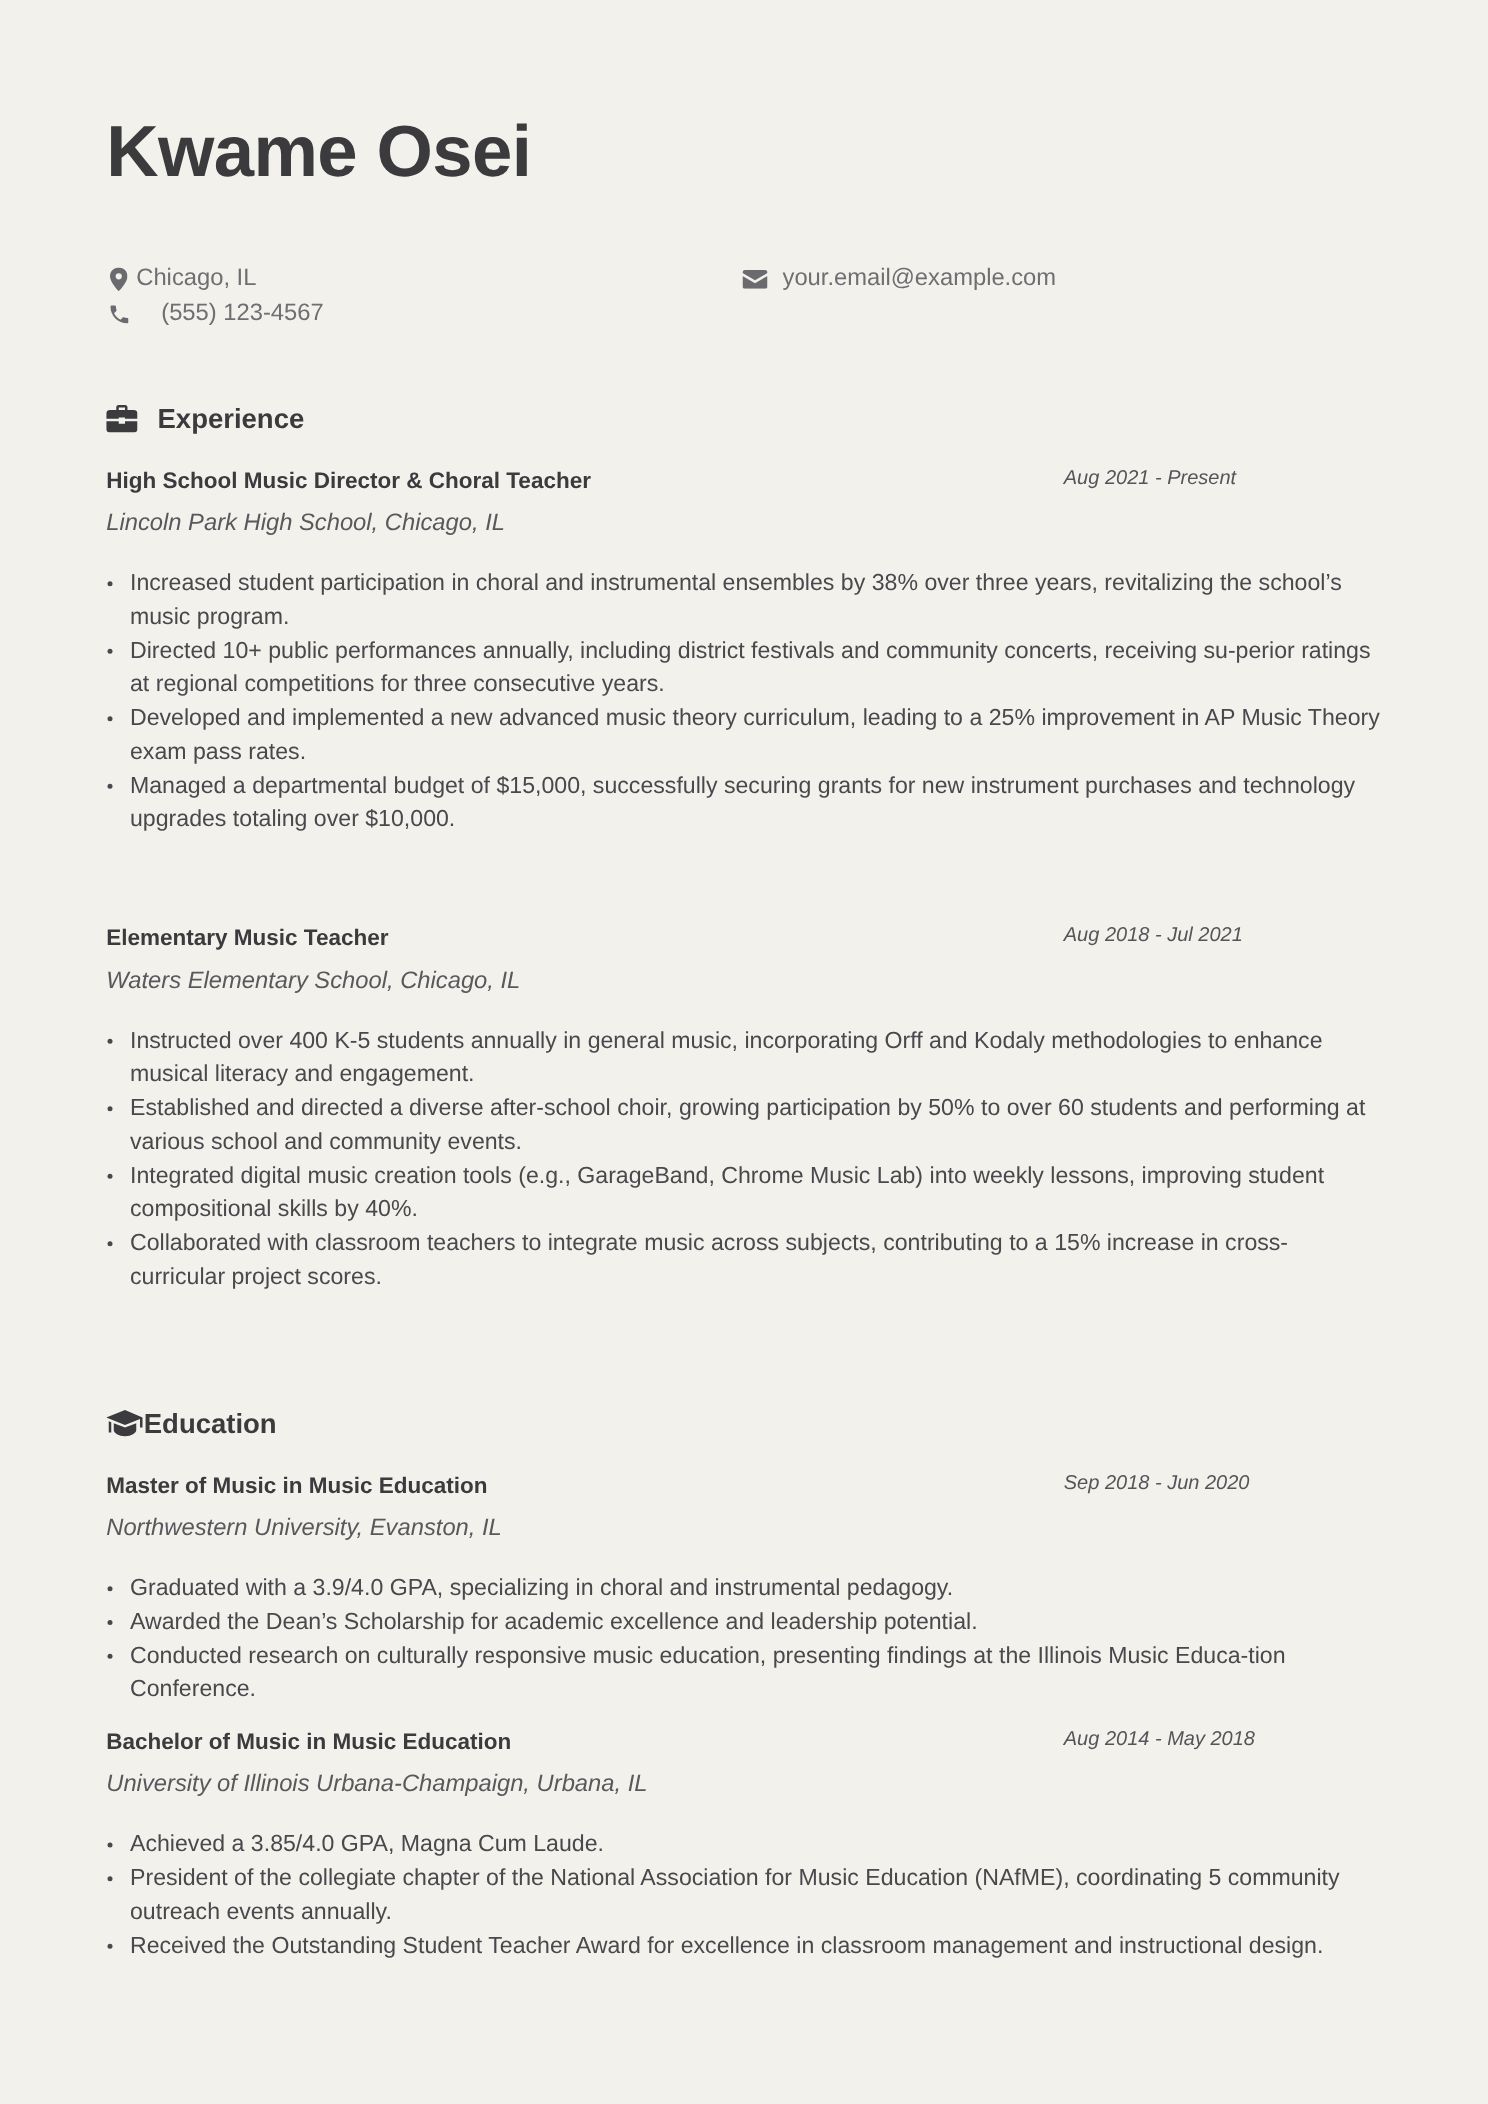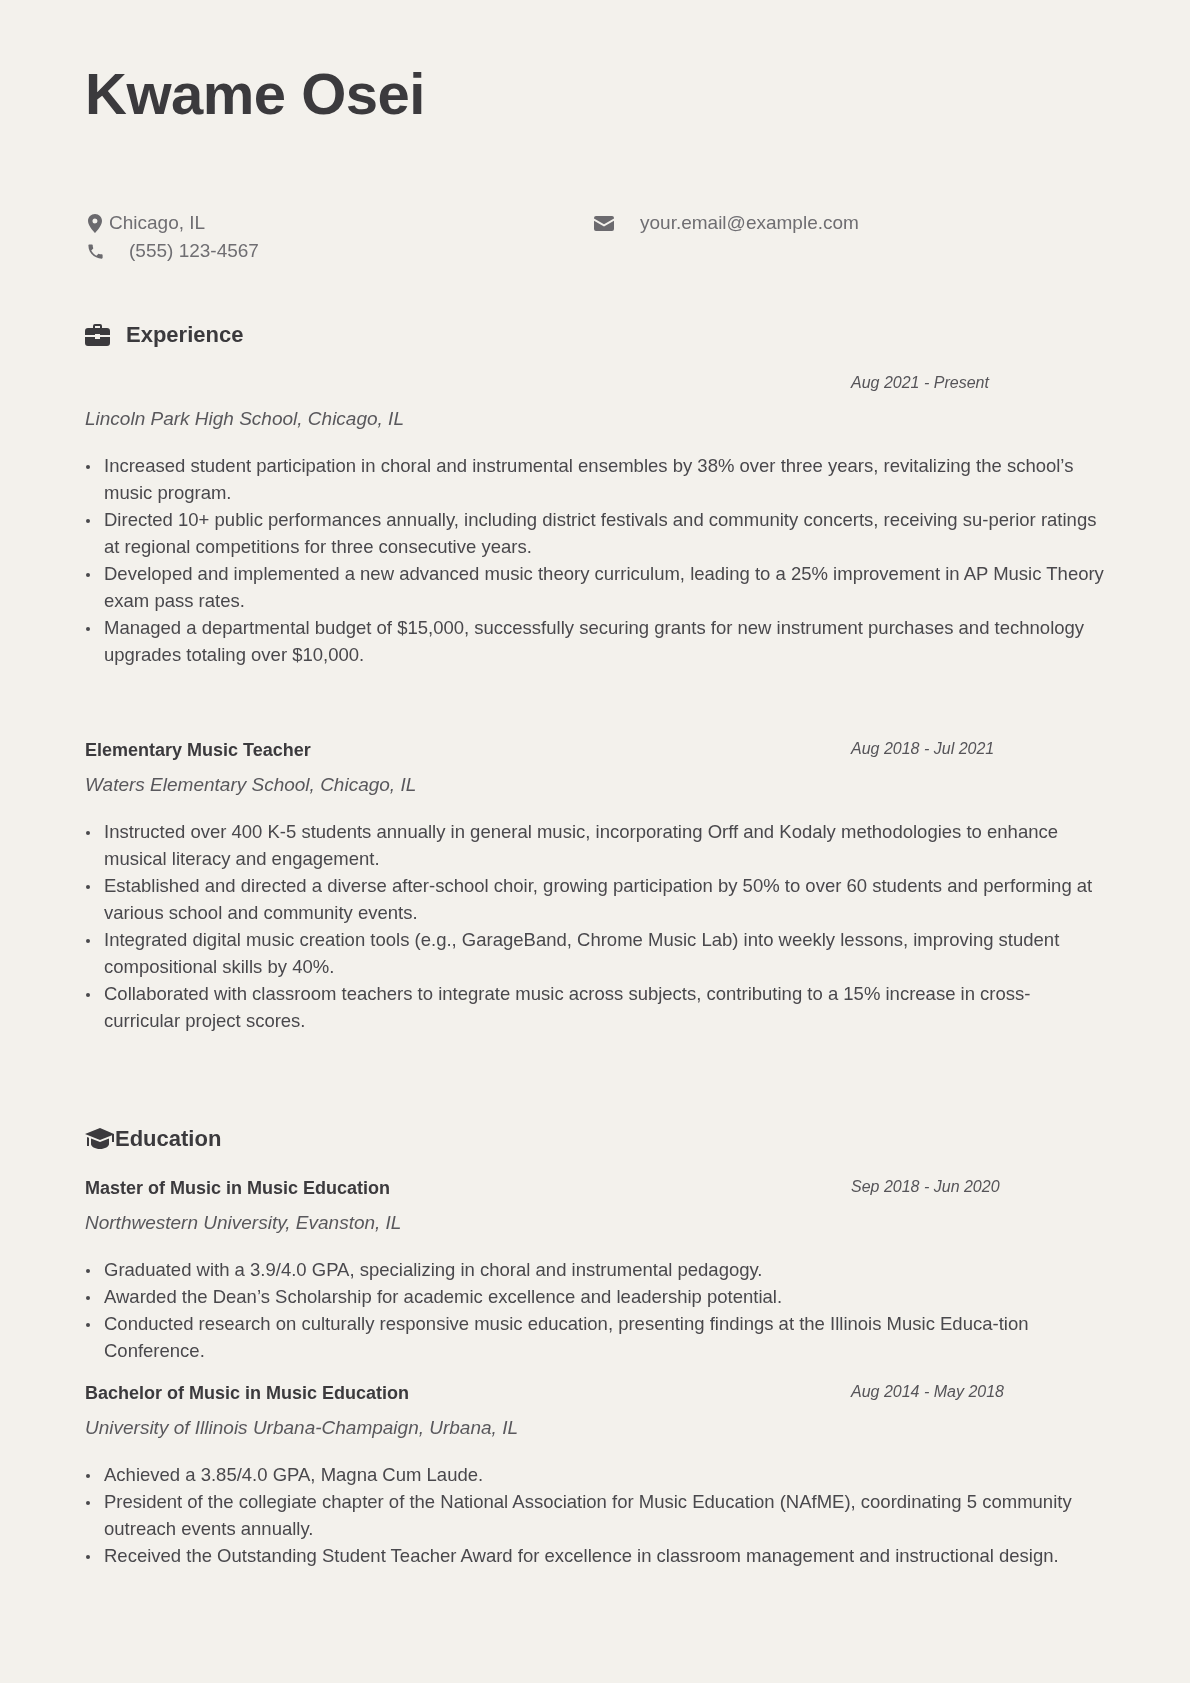--- a/index.html
+++ b/index.html
@@ -8,37 +8,37 @@
     background: #f3f1ec;
     font-family: "Liberation Sans", "DejaVu Sans", sans-serif;
     color: #3a393b;
   }
   .page {
     position: relative;
     width: 1190px; height: 1683px;
     padding: 0 85px;
   }
   .name {
-    position: absolute; left: 85px; top: 60px;
+    position: absolute; left: 85px; top: 88px;
     font-size: 58px; font-weight: 700; letter-spacing: -0.5px;
     color: #3b3a3d;
   }
   .contact {
     position: absolute; top: 210px; left: 85px; right: 85px;
     font-size: 19px; color: #6f6e72;
   }
   .contact-row { position: absolute; display: flex; align-items: center; height: 26px; }
   .contact-row .icon { width: 20px; height: 20px; display: inline-flex; align-items: center; justify-content: center; }
   .contact-row .icon svg { fill: #6b6a6e; }
   .c-loc { left: 0; top: 0; }
   .c-loc .txt { margin-left: 4px; }
   .c-phone { left: 0; top: 28px; }
   .c-phone .txt { margin-left: 24px; }
   .c-email { left: 509px; top: 0; }
-  .c-email .txt { margin-left: 26px; }
+  .c-email .txt { margin-left: 12px; }
 
   .section-title {
     position: absolute; left: 85px;
     display: flex; align-items: center;
     font-size: 22px; font-weight: 700; color: #3b3a3d;
   }
   .section-title .icon svg { fill: #3b3a3d; display: block; }
 
   .entry { position: absolute; left: 85px; width: 1020px; }
   .entry-head { display: flex; position: relative; height: 24px; }
@@ -99,20 +99,21 @@
     <span class="icon">
       <svg width="25" height="22" viewBox="0 0 25 22">
           <path d="M8 2a2 2 0 0 1 2-2h5a2 2 0 0 1 2 2v2h5a3 3 0 0 1 3 3v4H15v-1h-5v1H0V7a3 3 0 0 1 3-3h5V2zm2 0v2h5V2h-5zM0 13h10v2h5v-2h10v6a3 3 0 0 1-3 3H3a3 3 0 0 1-3-3v-6z"></path>
         </svg>
     </span>
     <span style="margin-left:16px;">Experience</span>
   </div>
 
   <div class="entry" style="top:374px;">
     <div class="entry-head">
+      <span class="entry-title">High School Music Director &amp; Choral Teacher</span>
       <span class="entry-date">Aug 2021 - Present</span>
     </div>
     <div class="entry-sub">Lincoln Park High School, Chicago, IL</div>
     <ul class="bullets">
       <li>Increased student participation in choral and instrumental ensembles by 38% over three years, revitalizing the school’s music program.</li>
       <li>Directed 10+ public performances annually, including district festivals and community concerts, receiving su-perior ratings at regional competitions for three consecutive years.</li>
       <li>Developed and implemented a new advanced music theory curriculum, leading to a 25% improvement in AP Music Theory exam pass rates.</li>
       <li>Managed a departmental budget of $15,000, successfully securing grants for new instrument purchases and technology upgrades totaling over $10,000.</li>
     </ul>
   </div>

